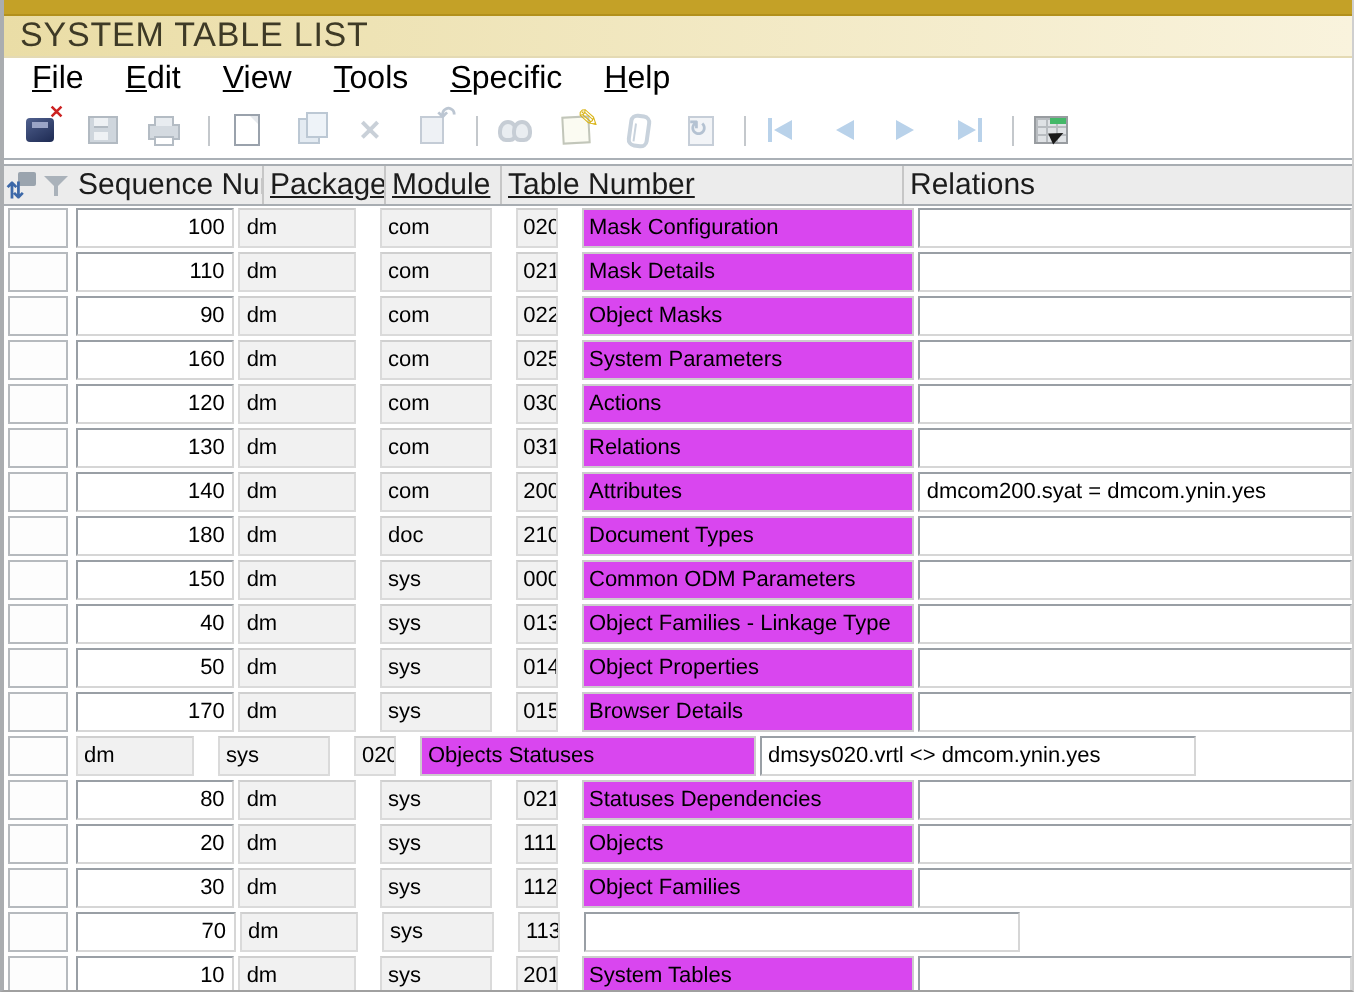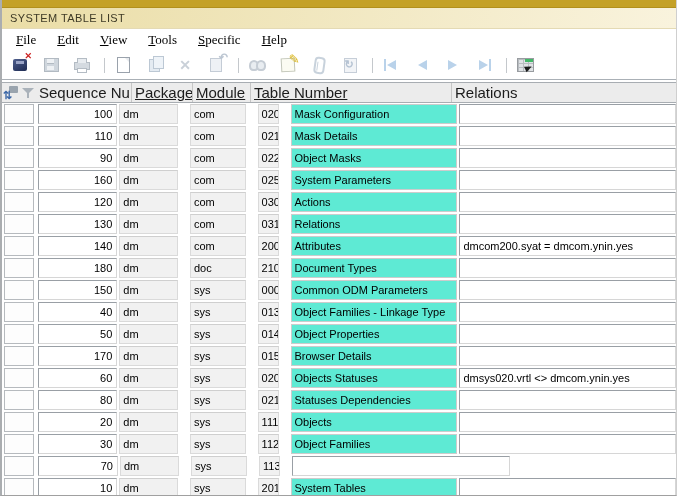--- a/index.html
+++ b/index.html
@@ -5,23 +5,23 @@
   html,body{margin:0;padding:0;background:#e8e8e8;}
   .window{
     width:677px;height:496px;box-sizing:border-box;position:relative;overflow:hidden;
     background:#ffffff;border-left:2px solid #aaadb0;border-right:1px solid #cfcfcf;
     border-bottom:1px solid #a0a0a0;
     font-family:"Liberation Sans", sans-serif;
   }
   .gold-stripe{height:7px;background:#c4a127;border-bottom:1px solid #b2901c;}
   .titlebar{height:20px;background:linear-gradient(to right,#eadda6,#f9f3dd);
     display:flex;align-items:center;padding-left:8px;border-bottom:1px solid #e4dab4;}
-  .titlebar span{font-size:11px;color:#3e3a26;letter-spacing:0.4px;}
+  .titlebar span{font-size:17px;color:#3e3a26;letter-spacing:0.4px;}
   .menubar{height:22px;background:#fff;display:flex;align-items:center;padding-left:14px;}
-  .menu-item{font-size:13px;color:#000;margin-right:21px;white-space:nowrap;cursor:default;font-family:Liberation Serif, serif;}
+  .menu-item{font-size:16px;color:#000;margin-right:21px;white-space:nowrap;cursor:default;}
   .toolbar{height:28px;background:#fff;display:flex;align-items:center;padding-left:6px;
     border-bottom:1px solid #aab0b6;}
   .tb-sep{width:1px;height:15px;background:#c4c8cc;margin:0 6px 0 3px;}
   .tbi{width:24px;height:22px;margin-right:7px;display:inline-flex;align-items:center;
     justify-content:center;position:relative;}
   .sh{position:relative;display:block;}
 
   
   .icon-exit .sh{width:14px;height:12px;background:linear-gradient(150deg,#50608e,#1d2a52);border-radius:2px;}
   .icon-exit .sh::before{content:"";position:absolute;left:3px;top:2px;width:8px;height:3px;background:#9aa4c6;}
@@ -85,21 +85,21 @@
   .trow{display:flex;height:22px;align-items:flex-start;}
   .cell{box-sizing:border-box;height:20px;margin-top:1px;font-size:11px;color:#000;
     display:flex;align-items:center;white-space:nowrap;overflow:hidden;}
   .c-sel{width:30px;margin-left:2px;margin-right:4px;background:#fdfdfd;border:1px solid #b6babe;}
   .c-seq{width:80px;margin-right:2px;background:#fff;border:1px solid;
     border-color:#999fa5 #d6d6d6 #d6d6d6 #999fa5;justify-content:flex-end;padding-right:4px;}
   .c-grey{background:#f1f1f1;border:1px solid #dadada;border-top-color:#cfcfcf;padding-left:3px;margin-right:12px;}
   .c-pkg{width:59px;}
   .c-mod{width:56px;}
   .c-tnum{width:21px;}
-  .c-name{width:168px;background:#5eead4;border:1px solid #cccccc;padding-left:3px;margin-right:2px;}
+  .c-name{width:168px;background:#d946ef;border:1px solid #cccccc;padding-left:3px;margin-right:2px;}
   .c-expr{width:218px;background:#fff;border:1px solid;border-color:#999fa5 #d6d6d6 #d6d6d6 #999fa5;padding-left:3px;}
 </style>
 </head>
 <body>
 
 <div class="window">
   <div class="gold-stripe"></div>
   <div class="titlebar">
     <span>SYSTEM TABLE LIST</span>
   </div>
@@ -292,21 +292,20 @@
           <div class="cell c-sel"></div>
           <div class="cell c-seq">170</div>
           <div class="cell c-grey c-pkg">dm</div>
           <div class="cell c-grey c-mod">sys</div>
           <div class="cell c-grey c-tnum">015</div>
           <div class="cell c-name">Browser Details</div>
           <div class="cell c-expr"></div>
         </div>
         <div class="trow">
           <div class="cell c-sel"></div>
-          <div class="cell c-seq">60</div>
           <div class="cell c-grey c-pkg">dm</div>
           <div class="cell c-grey c-mod">sys</div>
           <div class="cell c-grey c-tnum">020</div>
           <div class="cell c-name">Objects Statuses</div>
           <div class="cell c-expr">dmsys020.vrtl &lt;&gt; dmcom.ynin.yes</div>
         </div>
         <div class="trow">
           <div class="cell c-sel"></div>
           <div class="cell c-seq">80</div>
           <div class="cell c-grey c-pkg">dm</div>

